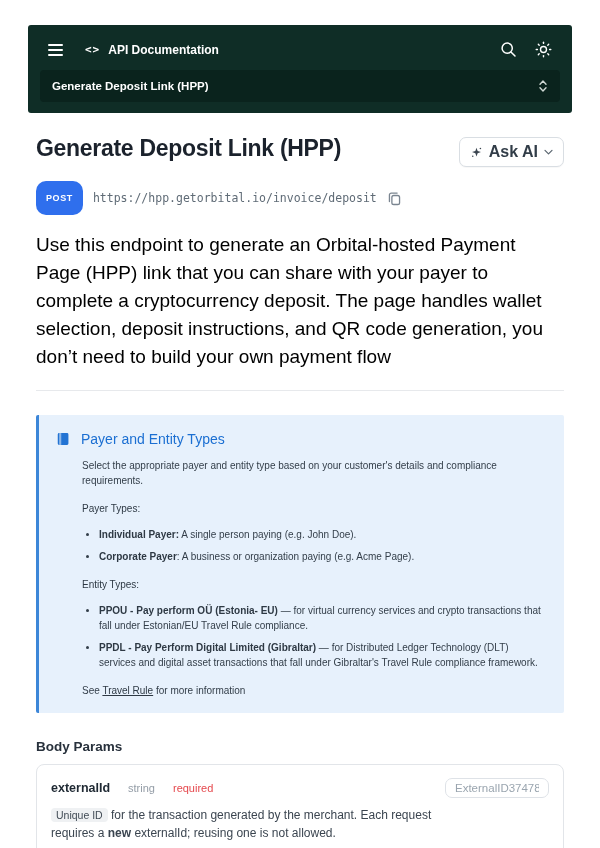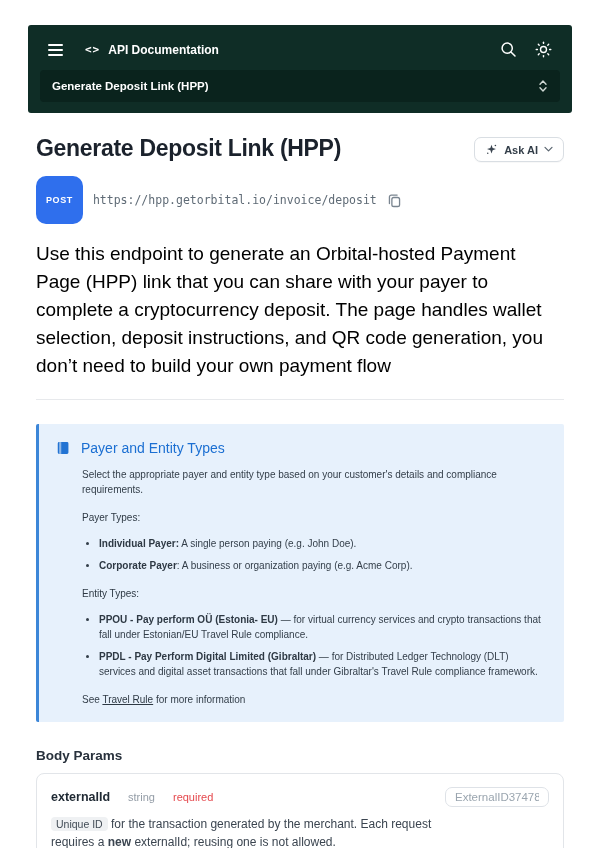--- a/index.html
+++ b/index.html
@@ -62,35 +62,35 @@
     font-weight: 700;
     color: #1b222c;
     letter-spacing: -0.3px;
   }
   .ask-ai-btn {
     display: flex; align-items: center; gap: 6px;
     background: #ffffff;
     border: 1px solid #d9dee3;
     border-radius: 7px;
     padding: 5px 10px;
-    font-size: 11px; font-weight: 600; color: #323d48;
+    font-size: 16px; font-weight: 600; color: #323d48;
     cursor: pointer;
     box-shadow: 0 1px 1px rgba(0,0,0,0.03);
     white-space: nowrap;
     margin-top: 2px;
   }
 
   .endpoint-row { margin-top: 14px; display: flex; align-items: center; gap: 10px; }
   .method-badge {
     background: #2f6fed;
     color: #ffffff;
     font-size: 9px;
     font-weight: 700;
     letter-spacing: 0.6px;
-    padding: 19px 10px;
+    padding: 12px 10px;
     border-radius: 10px;
   }
   .endpoint-url {
     font-family: "DejaVu Sans Mono", monospace;
     font-size: 11.5px;
     color: #5f6b76;
   }
   .copy-icon { cursor: pointer; display: inline-flex; }
 
   .page-desc {
@@ -255,21 +255,21 @@
         <rect x="3.6" y="1.2" width="2.4" height="13.6" fill="#8fb8e8"></rect>
       </svg>
       <span class="callout-title">Payer and Entity Types</span>
     </div>
     <div class="callout-body">
       <p class="intro">Select the appropriate payer and entity type based on your customer's details and compliance requirements.</p>
 
       <p class="group-label">Payer Types:</p>
       <ul>
         <li><b>Individual Payer:</b><span> A single person paying (e.g. John Doe).</span></li>
-        <li><b>Corporate Payer</b><span>: A business or organization paying (e.g. Acme Corp).</span></li>
+        <li><b>Corporate Payer</b><span>: A business or organization paying (e.g. Acme Page).</span></li>
       </ul>
 
       <p class="group-label">Entity Types:</p>
       <ul>
         <li><b>PPOU - Pay perform OÜ (Estonia- EU)</b><span> — for virtual currency services and crypto transactions that fall under Estonian/EU Travel Rule compliance.</span></li>
         <li><b>PPDL - Pay Perform Digital Limited (Gibraltar)</b><span> — for Distributed Ledger Technology (DLT) services and digital asset transactions that fall under Gibraltar's Travel Rule compliance framework.</span></li>
       </ul>
 
       <p class="callout-footer"><span>See </span><a>Travel Rule</a><span> for more information</span></p>
     </div>

